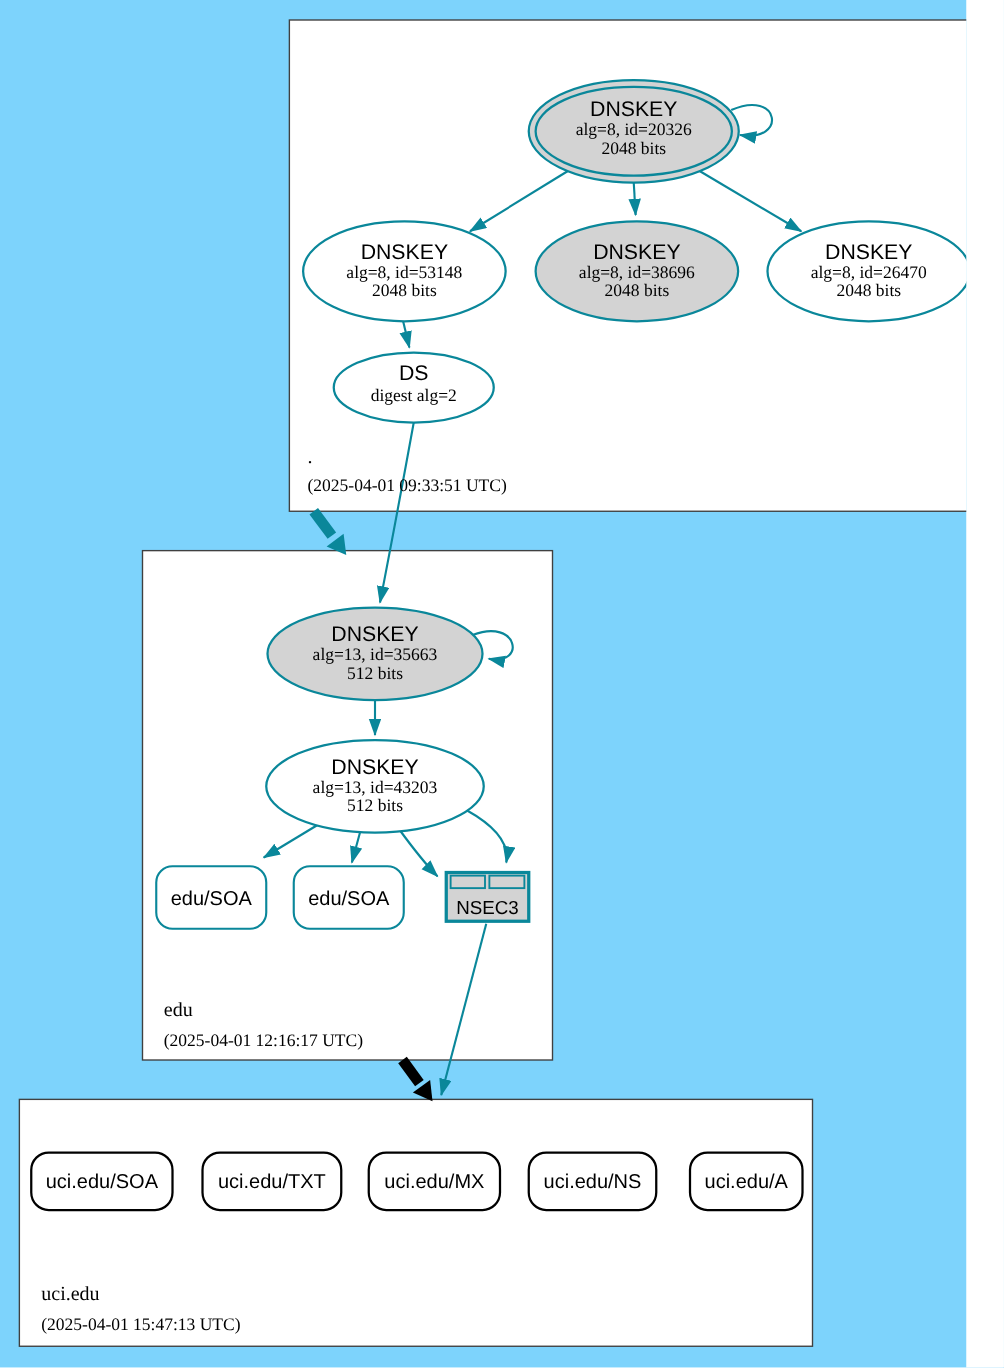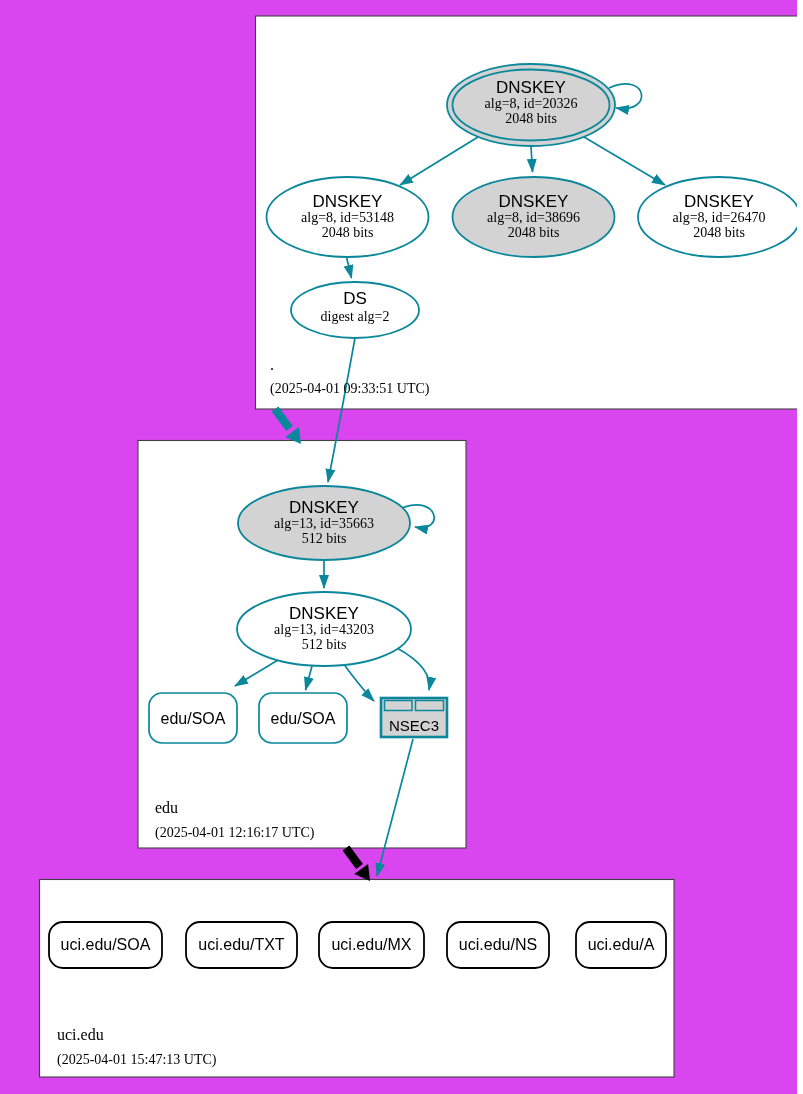--- a/index.html
+++ b/index.html
@@ -1,16 +1,16 @@
 <!DOCTYPE html>
 <html><head>
 <meta charset="utf-8">
 <style>
   html,body{margin:0;padding:0;background:#ffffff;}
-  .canvas{position:relative;width:773px;height:1094px;background:#d946ef;overflow:hidden;padding-left:24px;}
+  .canvas{position:relative;width:773px;height:1094px;background:#7dd3fc;overflow:hidden;}
   svg{display:block;}
   text{fill:#000;}
   .t-title{font-family:"Liberation Sans",sans-serif;font-size:17px;}
   .t-detail{font-family:"Liberation Serif",serif;font-size:14px;}
   .t-rr{font-family:"Liberation Sans",sans-serif;font-size:16px;}
   .t-nsec{font-family:"Liberation Sans",sans-serif;font-size:15px;}
   .t-zone{font-family:"Liberation Serif",serif;font-size:16px;}
   .t-ts{font-family:"Liberation Serif",serif;font-size:14px;}
   .mid{text-anchor:middle;}
   .zone-box{fill:#ffffff;stroke:#404040;stroke-width:1.1;}

